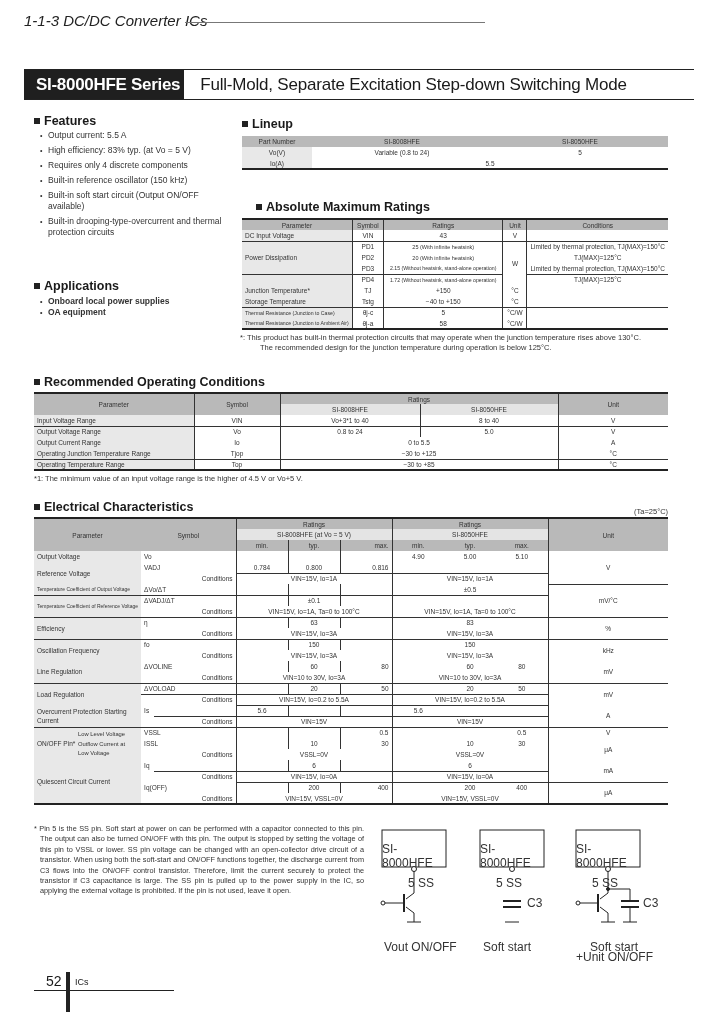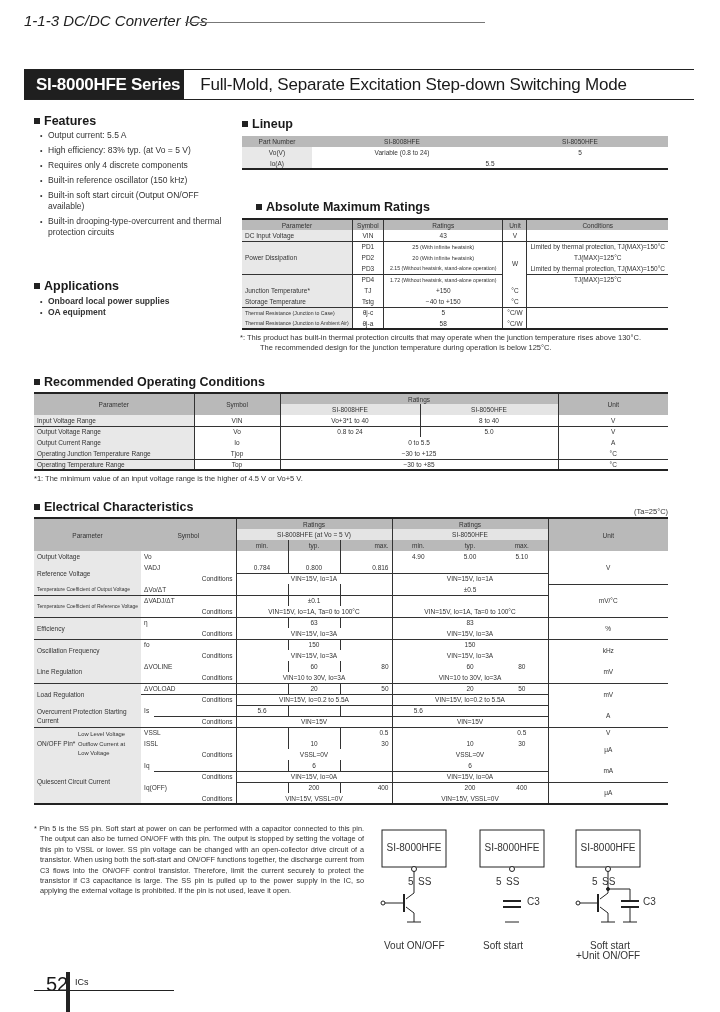--- a/index.html
+++ b/index.html
@@ -24,22 +24,22 @@
   .bt { border-top: 1px solid #333; }
   .bb { border-bottom: 1px solid #333; }
   .thick-top { border-top: 2px solid #222; }
   .thick-bot { border-bottom: 2px solid #222; }
   .bl { border-left: 1px solid #333; }
   .br { border-right: 1px solid #333; }
   .note { position: absolute; font-size: 7.5px; color: #333; line-height: 10px; }
   .para { position: absolute; font-size: 7.3px; color: #333; line-height: 10.4px; text-align: justify; }
   .left { text-align: left; }
   .right { text-align: right; }
-  .circuit-label { position: absolute; font-size: 10px; color: #333; text-align: center; }
-  .footer-num { left: 46px; top: 973px; font-size: 20px; }
+  .circuit-label { position: absolute; font-size: 12px; color: #333; }
+  .footer-num { left: 46px; top: 973px; font-size: 14px; }
   .footer-bar { left: 66px; top: 972px; width: 4px; height: 40px; background: #222; }
   .footer-label { left: 75px; top: 977px; font-size: 9px; }
   .footer-rule { left: 34px; top: 990px; width: 140px; height: 1px; background: #222; }
 </style>
 </head>
 <body>
 
 <div class="abs chapter">1-1-3 DC/DC Converter ICs</div>
 <div class="abs chapter-rule"></div>
 <div class="abs series-bar">

